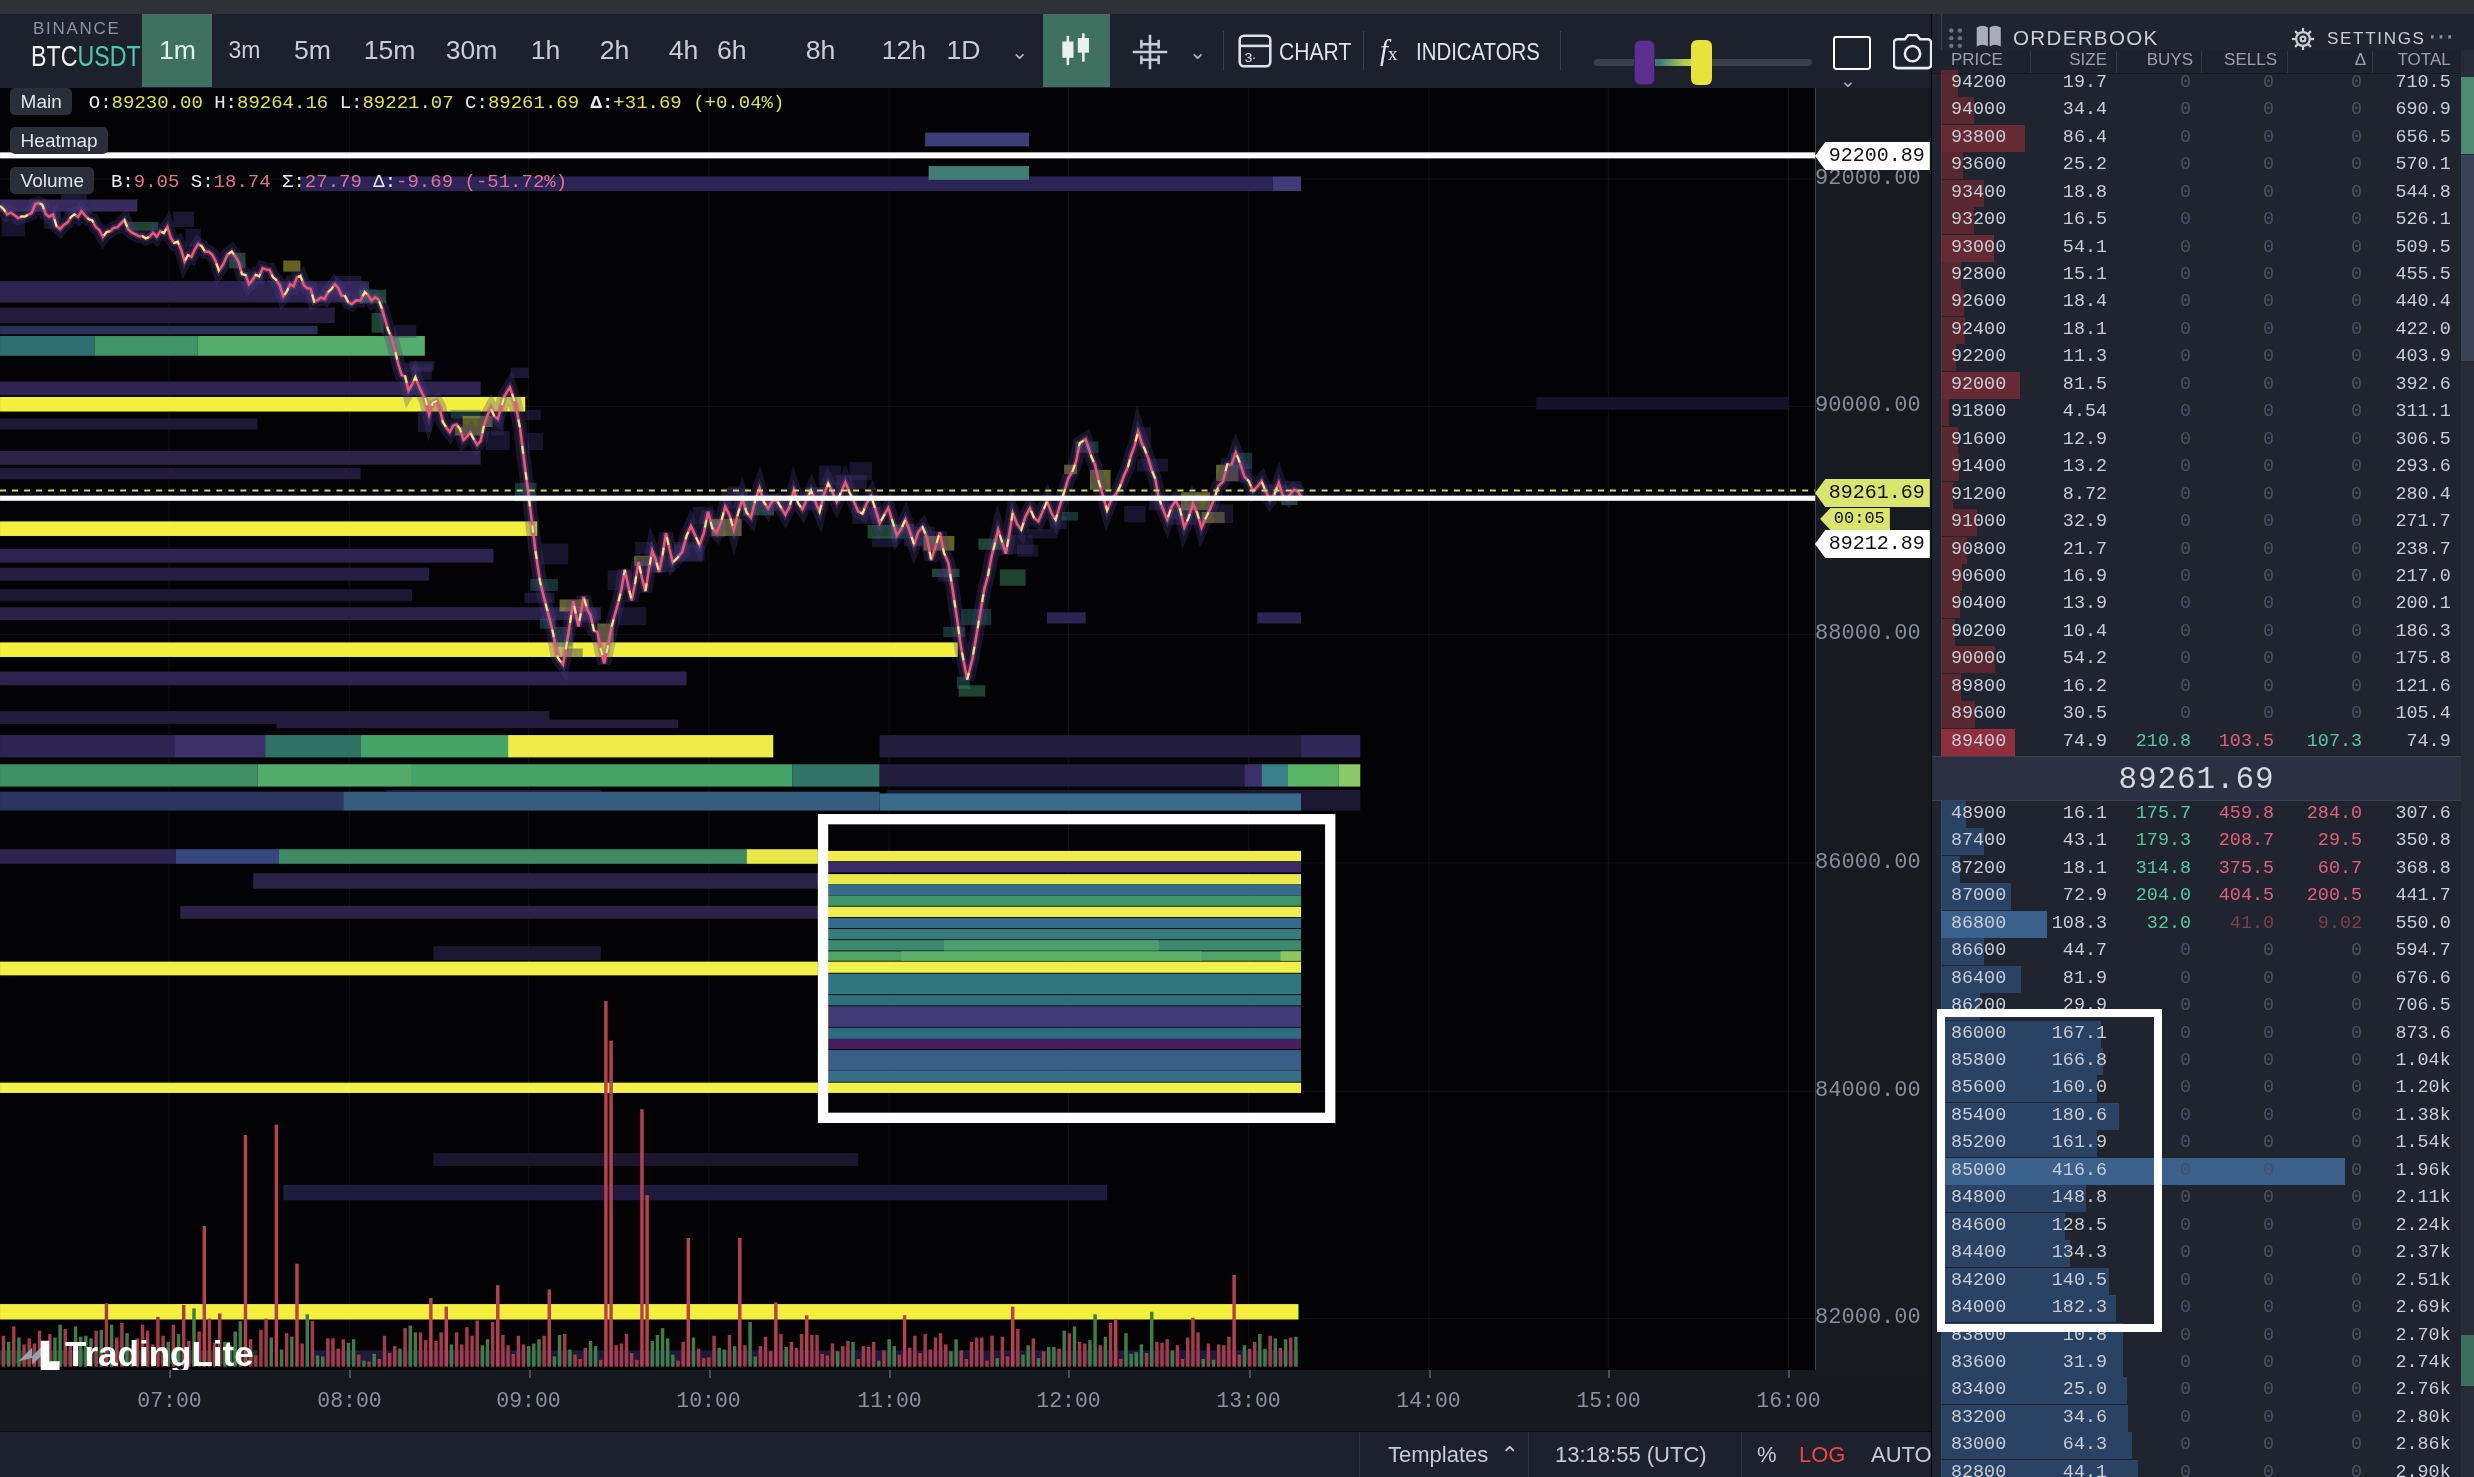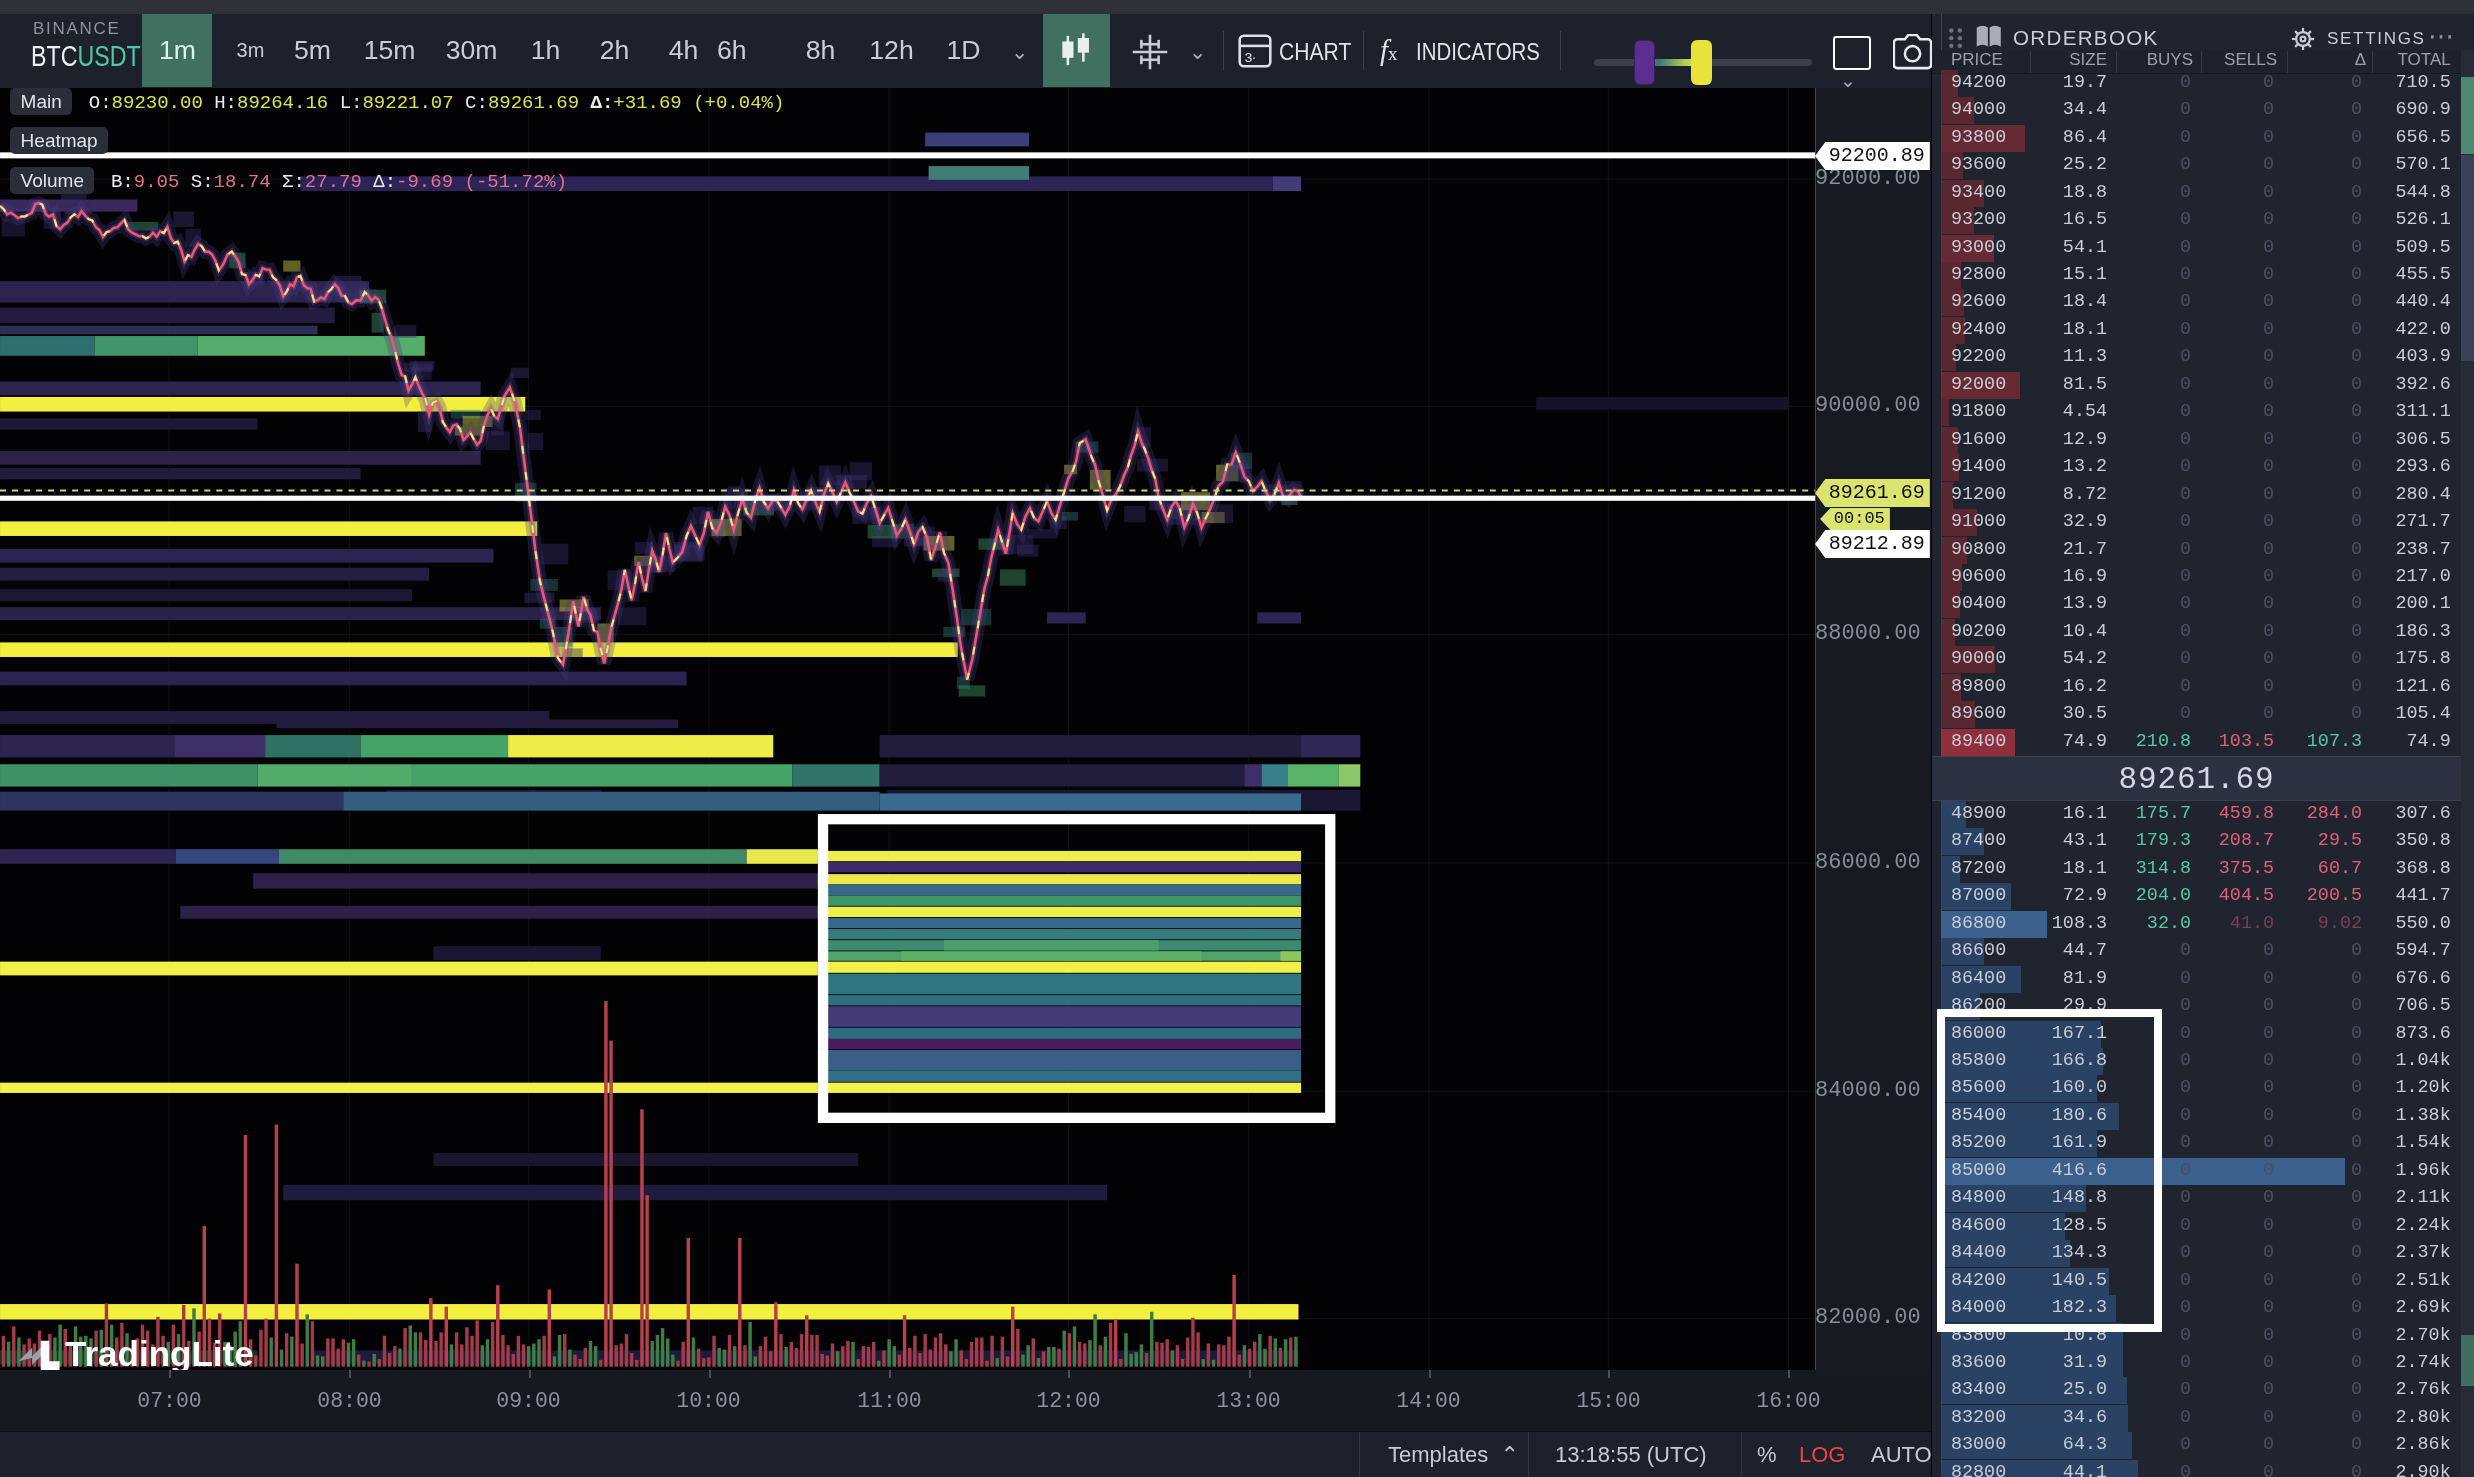--- a/index.html
+++ b/index.html
@@ -13,30 +13,30 @@
 </style></head>
 <body>
 
 <div style="position:absolute;left:0;top:0;width:2475px;height:13.7px;background:#2e3137"></div>
 
 <div style="position:absolute;left:0;top:13.7px;width:1931px;height:74px;background:#1d212b">
 <div style="position:absolute;left:33px;top:5.1px;font-size:17px;letter-spacing:1.7px;color:#8d939e">BINANCE</div>
 <div style="position:absolute;left:31px;top:26px;font-size:29px;transform:scaleX(.8);transform-origin:0 0;white-space:nowrap"><span style="color:#eef0f4">BTC</span><span style="color:#4ec9a7">USDT</span></div>
 <div style="position:absolute;left:142px;top:0;width:70px;height:73px;background:#40705f"></div>
 <div style="position:absolute;left:143px;top:0;width:69px;height:73px;line-height:73px;text-align:center;font-size:26.6px;color:#ddf2ea">1m</div>
-<div style="position:absolute;left:216px;top:0;width:69px;height:54px;line-height:73px;text-align:center;font-size:20px;color:#c8ced8">3m</div>
+<div style="position:absolute;left:210px;top:0;width:69px;height:54px;line-height:73px;text-align:center;font-size:23px;color:#c8ced8">3m</div>
 <div style="position:absolute;left:278px;top:0;width:69px;height:73px;line-height:73px;text-align:center;font-size:26.6px;color:#c8ced8">5m</div>
 <div style="position:absolute;left:355px;top:0;width:69px;height:73px;line-height:73px;text-align:center;font-size:26.6px;color:#c8ced8">15m</div>
 <div style="position:absolute;left:437px;top:0;width:69px;height:73px;line-height:73px;text-align:center;font-size:26.6px;color:#c8ced8">30m</div>
 <div style="position:absolute;left:511px;top:0;width:69px;height:73px;line-height:73px;text-align:center;font-size:26.6px;color:#c8ced8">1h</div>
 <div style="position:absolute;left:580px;top:0;width:69px;height:73px;line-height:73px;text-align:center;font-size:26.6px;color:#c8ced8">2h</div>
 <div style="position:absolute;left:649px;top:0;width:69px;height:73px;line-height:73px;text-align:center;font-size:26.6px;color:#c8ced8">4h</div>
 <div style="position:absolute;left:717px;top:0;width:69px;height:73px;line-height:73px;text-align:left;font-size:26.6px;color:#c8ced8">6h</div>
 <div style="position:absolute;left:786px;top:0;width:69px;height:73px;line-height:73px;text-align:center;font-size:26.6px;color:#c8ced8">8h</div>
-<div style="position:absolute;left:857px;top:0;width:69px;height:63px;line-height:73px;text-align:center;font-size:26.6px;color:#c8ced8">12h</div>
+<div style="position:absolute;left:857px;top:0;width:69px;height:63px;line-height:73px;text-align:right;font-size:26.6px;color:#c8ced8">12h</div>
 <div style="position:absolute;left:929px;top:0;width:69px;height:73px;line-height:73px;text-align:center;font-size:26.6px;color:#c8ced8">1D</div>
 <div style="position:absolute;left:1011px;top:26px;color:#aab0bb;font-size:20.6px">⌄</div>
 <div style="position:absolute;left:1043px;top:0;width:67px;height:73px;background:#40705f"></div>
 <svg style="position:absolute;left:1055px;top:15.4px" width="43" height="43" viewBox="0 0 50 50">
       <g stroke="#e8efec" stroke-width="3" fill="none">
         <line x1="15" y1="8" x2="15" y2="42"></line>
         <rect x="10" y="16" width="10" height="16" fill="#e8efec"></rect>
         <line x1="33" y1="5" x2="33" y2="38"></line>
         <rect x="28" y="12" width="10" height="14" fill="#e8efec"></rect>
       </g>

